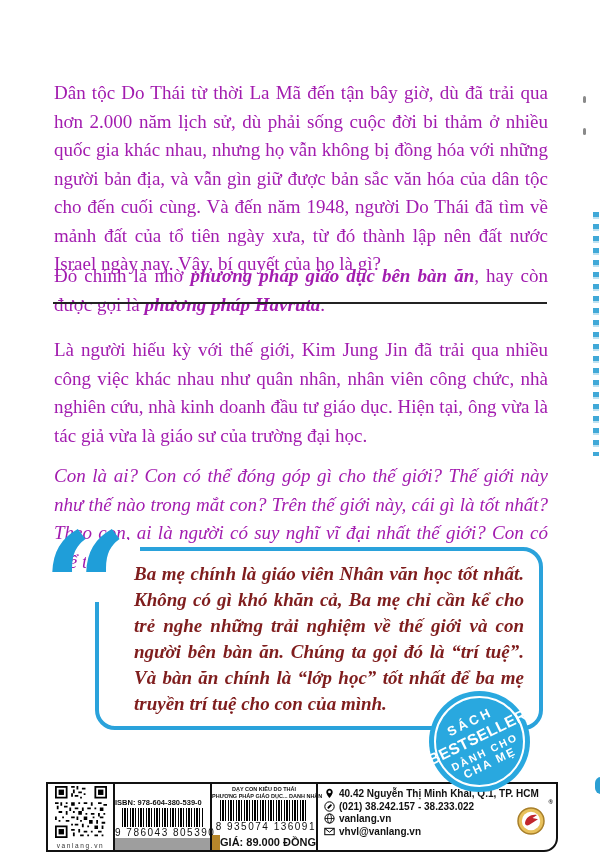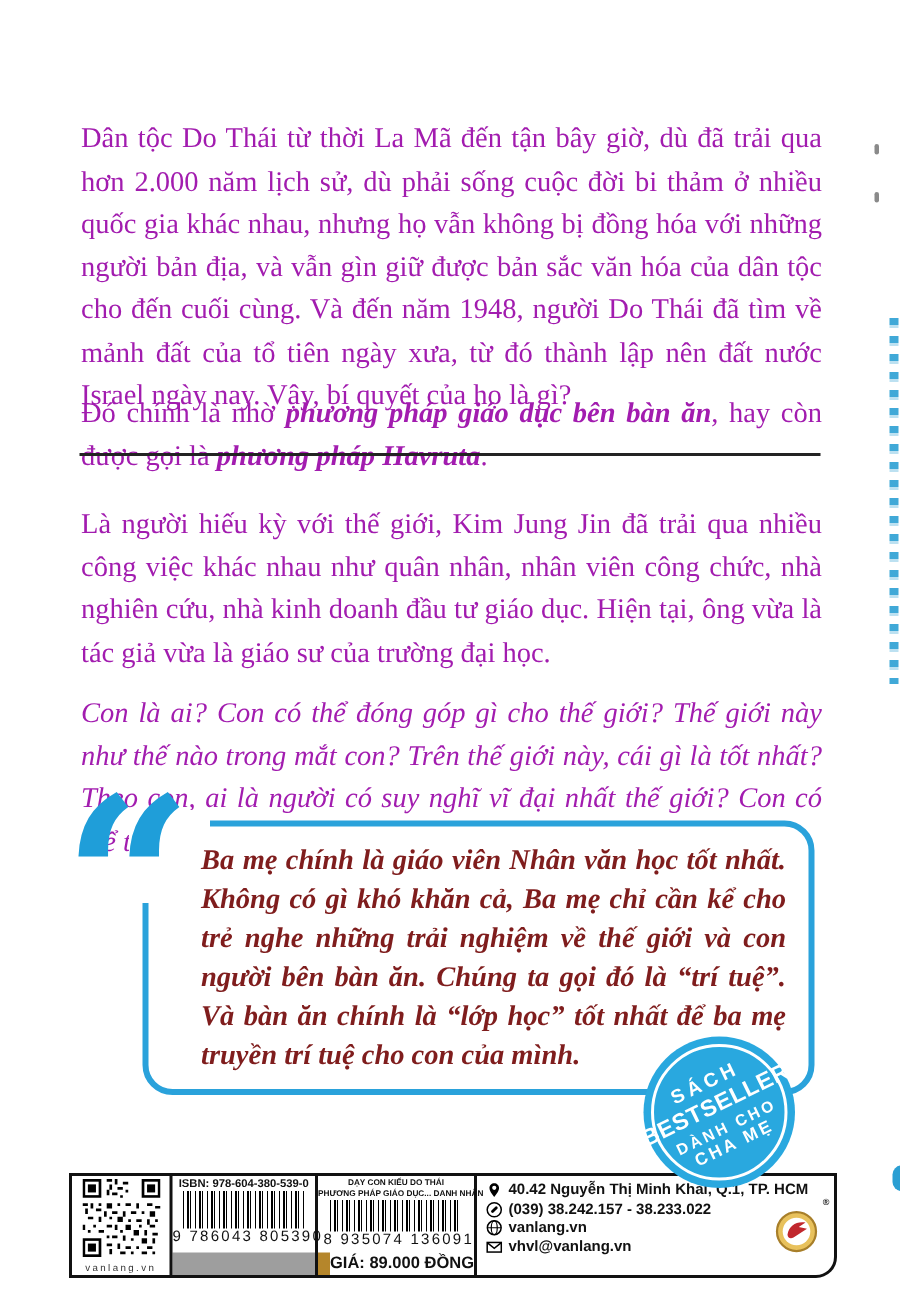--- a/index.html
+++ b/index.html
@@ -34,21 +34,21 @@
 
   
   .footer{position:absolute;left:46px;top:782px;width:512px;height:70px;border:2px solid #111;
           border-bottom-right-radius:14px;box-sizing:border-box;display:flex;overflow:hidden;
           background:#fff;font-family:"Liberation Sans",sans-serif;color:#111;}
   .f-qr{width:67px;border-right:2px solid #111;position:relative;box-sizing:border-box;}
   .f-qr svg{position:absolute;left:7px;top:2px;}
   .qr-label{position:absolute;left:0;right:0;bottom:1px;font-size:6.5px;letter-spacing:1.6px;
             text-align:center;color:#333;}
   .f-isbn{width:97px;border-right:2px solid #111;box-sizing:border-box;display:flex;flex-direction:column;}
-  .isbn-label{font-size:7.5px;font-weight:bold;text-align:center;margin-top:0;white-space:nowrap;}
+  .isbn-label{font-size:7.5px;font-weight:bold;margin-top:14px;white-space:nowrap;}
   .bars{height:25px;margin:1px 7px 0;background:repeating-linear-gradient(90deg,#000 0 1px,#fff 1px 2.5px,#000 2.5px 4px,#fff 4px 4.8px,#000 4.8px 5.6px,#fff 5.6px 8px);}
   .bar-digits{font-size:10px;text-align:right;letter-spacing:1.5px;white-space:nowrap;}
   .gray-bar{margin-top:auto;height:15px;background:#9e9e9e;}
   .f-ean{width:106px;border-right:2px solid #111;box-sizing:border-box;display:flex;flex-direction:column;}
   .series{font-size:5.5px;font-weight:bold;text-align:center;line-height:6.5px;margin-top:2px;white-space:nowrap;}
   .bars2{height:21px;margin:1px 8px 0;background:repeating-linear-gradient(90deg,#000 0 1px,#fff 1px 2.5px,#000 2.5px 4px,#fff 4px 4.8px,#000 4.8px 5.6px,#fff 5.6px 8px);}
   .price-row{margin-top:auto;height:15px;display:flex;}
   .gold{width:20px;background:#b5862b;}
   .price{flex:1;font-size:11px;font-weight:bold;line-height:15px;text-align:right;white-space:nowrap;}
   .f-contact{flex:1;position:relative;padding:4px 0 0 6px;box-sizing:border-box;}
@@ -140,21 +140,21 @@
           <path d="M5.5 0.8C3.7 0.8 2.3 2.2 2.3 4c0 2.4 3.2 6 3.2 6s3.2-3.6 3.2-6c0-1.8-1.4-3.2-3.2-3.2z" fill="#000"></path>
           <circle cx="5.5" cy="3.9" r="1.4" fill="#fff"></circle>
         </svg>
         <span>40.42 Nguyễn Thị Minh Khai, Q.1, TP. HCM</span>
       </div>
       <div class="c-row">
         <svg class="c-icon" viewBox="0 0 11 11">
           <circle cx="5.5" cy="5.5" r="4.7" fill="none" stroke="#000" stroke-width="1"></circle>
           <rect x="2.9" y="4.6" width="5.4" height="1.9" rx="0.9" transform="rotate(-45 5.5 5.5)" fill="#000"></rect>
         </svg>
-        <span>(039) 38.242.157 - 38.233.022</span>
+        <span>(021) 38.242.157 - 38.233.022</span>
       </div>
       <div class="c-row">
         <svg class="c-icon" viewBox="0 0 11 11">
           <circle cx="5.5" cy="5.5" r="4.6" fill="none" stroke="#000" stroke-width="1"></circle>
           <ellipse cx="5.5" cy="5.5" rx="2" ry="4.6" fill="none" stroke="#000" stroke-width="0.8"></ellipse>
           <line x1="0.9" y1="5.5" x2="10.1" y2="5.5" stroke="#000" stroke-width="0.8"></line>
         </svg>
         <span>vanlang.vn</span>
       </div>
       <div class="c-row">

